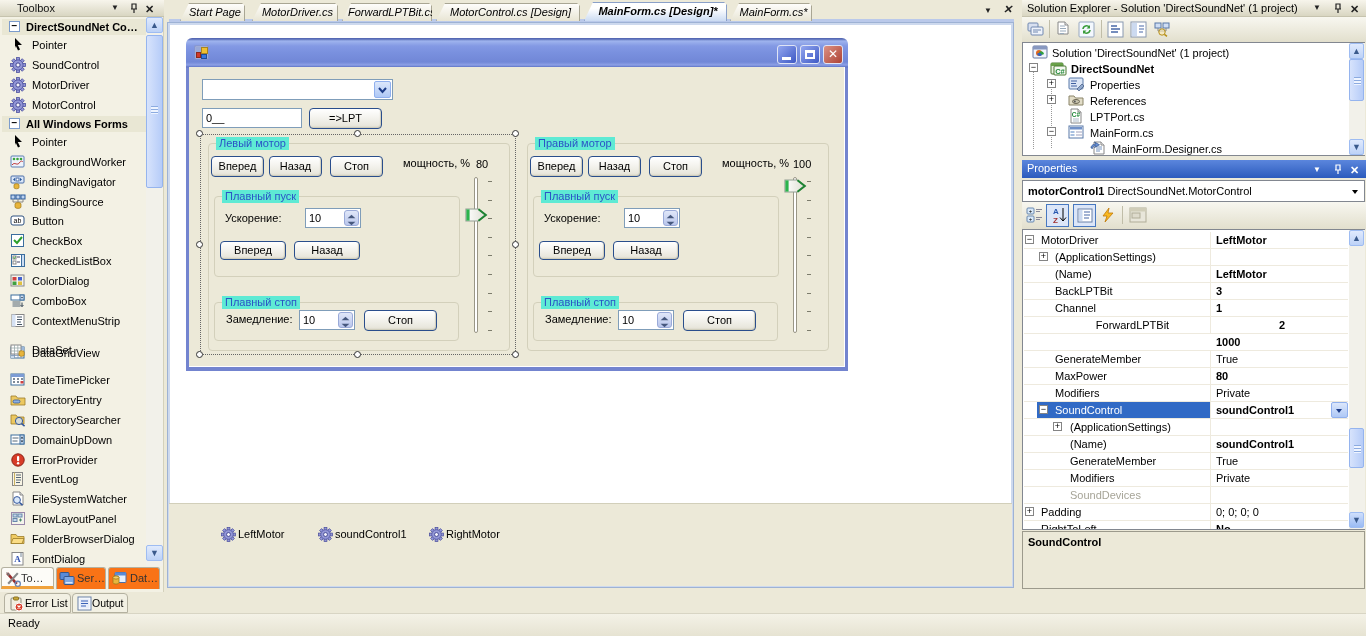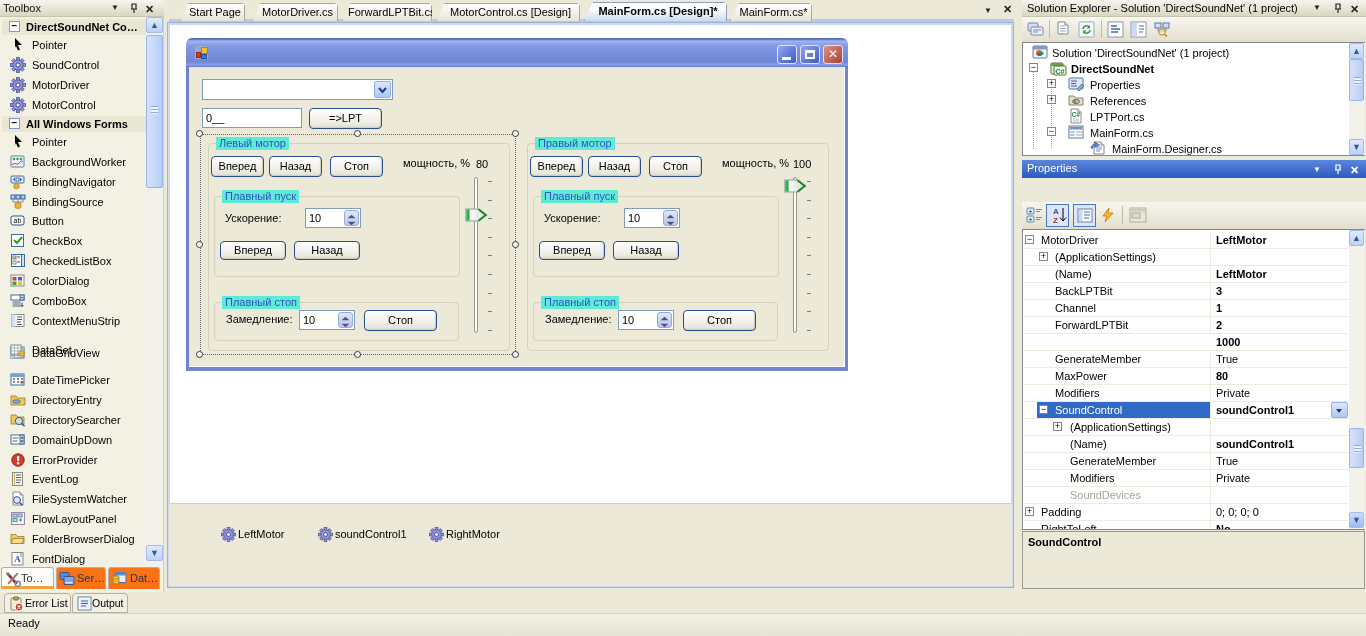--- a/index.html
+++ b/index.html
@@ -3,40 +3,40 @@
 <style>
 html,body{margin:0;padding:0;}
 body{width:1366px;height:636px;overflow:hidden;position:relative;background:#ece9d8;
   font-family:"Liberation Sans",sans-serif;font-size:11px;color:#000;}
 *{box-sizing:border-box;}
 .abs{position:absolute;}
 
 #tbx{left:0;top:0;width:164px;height:592px;background:#f3f1e4;border-right:1px solid #d4d1bc;}
 #tbx-clip{position:absolute;left:0;top:17px;width:164px;height:549px;overflow:hidden;}
 #tbx-title{left:0;top:0;width:164px;height:17px;background:linear-gradient(#f7f5ec,#d9d6c2);
-  border-bottom:1px solid #c6c3ae;line-height:16px;padding-left:3px;color:#111;}
+  border-bottom:1px solid #c6c3ae;line-height:16px;padding-left:17px;color:#111;}
 .tbx-head{left:2px;width:144px;height:16px;background:#e9e7d4;font-weight:bold;line-height:16px;padding-left:24px;}
 .tbx-item{left:2px;width:144px;height:20px;line-height:20px;padding-left:30px;white-space:nowrap;}
 .tbx-ico{position:absolute;left:8px;top:2px;width:16px;height:16px;}
 .minus-box{position:absolute;left:7px;top:2px;width:11px;height:11px;background:#fff;border:1px solid #7c9ccc;
   color:#000;font-size:10px;line-height:8px;text-align:center;}
 
 .sb{background:#f2f1ea;}
 .sb-btn{position:absolute;width:17px;height:16px;background:linear-gradient(#e0eafd,#bdd2f7);
   border:1px solid #9ebcf2;border-radius:2px;color:#3a5a8c;font-size:9px;text-align:center;line-height:15px;}
 .sb-thumb{position:absolute;width:17px;background:linear-gradient(90deg,#d7e3fc,#b6ccf8);border:1px solid #95b4ee;border-radius:2px;}
 .grip{position:absolute;left:4px;width:7px;height:8px;
  background:repeating-linear-gradient(180deg,#8cabe0 0 1px,#eef4ff 1px 2px,#eef4ff 2px 3px);}
 
 .btab{position:absolute;height:22px;border:1px solid #b4b1a0;border-bottom:none;border-radius:3px 3px 0 0;
   background:#f97316;line-height:20px;color:#333;}
 
 #docwin{left:167px;top:22px;width:847px;height:566px;background:#fff;
  border:1px solid #9eb2d4;box-shadow:inset 0 0 0 2px #cdd9ee;}
-#tabs{left:167px;top:0;width:847px;height:34px;}
+#tabs{left:167px;top:0;width:847px;height:34px;font-style:italic;}
 .dtab{position:absolute;top:3px;height:18px;background:linear-gradient(#fefdfb,#e8e5d4);
  border:1px solid #a9a694;border-bottom:none;line-height:17px;text-align:center;
  clip-path:polygon(9px 0,calc(100% - 3px) 0,100% 3px,100% 100%,0 100%);padding-left:5px;}
 .dtab>span{display:block;}
 .dtab.act{background:linear-gradient(#ffffff 30%,#cbdbf2);font-weight:bold;top:2px;height:19px;border-color:#8aa0c8;}
 
 #tray{left:169px;top:503px;width:843px;height:83px;background:#ece9d8;border-top:1px solid #d2cfba;}
 
 #form{left:186px;top:38px;width:662px;height:333px;border-radius:6px 6px 0 0;
  background:linear-gradient(#5669b4 0,#5669b4 1px,#9fb4ee 3px,#8399e4 8px,#7a91df 14px,#7187d7 24px,#8da0e6 27px,#5e73c6 29px,#7384cf 30px,#7384cf 100%);}
@@ -653,20 +653,23 @@
   <div class="sb-btn" style="left:327px;top:139px;width:15px;">▼</div>
 </div>
 <div class="abs" id="pr">
   <div class="abs" id="pr-title">Properties
     <span style="position:absolute;left:291px;top:1px;font-size:8px;color:#fff;">▼</span>
     <svg style="position:absolute;left:311px;top:4px;" width="10" height="11" viewBox="0 0 10 11">
         <path d="M3 1h4v5h-4z M2 6h6 M5 6v4" stroke="#fff" fill="none" stroke-width="1.2"></path>
       </svg>
     <span style="position:absolute;left:328px;top:2px;font-size:11px;color:#fff;font-weight:bold;">✕</span>
   </div>
+  <div class="abs" id="pr-combo"><b>motorControl1</b>&nbsp;DirectSoundNet.MotorControl
+    <span class="arr" style="border-top:4px solid #000;right:6px;top:9px;"></span>
+  </div>
   <div class="abs" id="pr-bar">
     <svg style="position:absolute;left:4px;top:5px;" width="18" height="17" viewBox="0 0 18 17">
         <rect x="1" y="1" width="7" height="6" rx="1" fill="#d8e8f8" stroke="#6888b0"></rect>
         <text x="4.5" y="6.3" font-size="6" text-anchor="middle">+</text>
         <rect x="1" y="9" width="7" height="6" rx="1" fill="#d8e8f8" stroke="#6888b0"></rect>
         <text x="4.5" y="14.3" font-size="6" text-anchor="middle">+</text>
         <path d="M10 2.5h6M10 4.5h4M10 10.5h6M10 12.5h4" stroke="#889" fill="none"></path>
       </svg>
     <div style="position:absolute;left:24px;top:2px;width:23px;height:23px;border:1px solid #4878c0;background:#dce6f8;"></div>
     <svg style="position:absolute;left:27px;top:4px;" width="19" height="19" viewBox="0 0 19 19">
@@ -706,21 +709,21 @@
         <div class="pval" style="font-weight:bold;">LeftMotor</div>
       </div>
       <div class="prow" style="top:53px;">
         <div class="pname" style="padding-left:31px;">BackLPTBit</div>
         <div class="pval" style="font-weight:bold;">3</div>
       </div>
       <div class="prow" style="top:70px;">
         <div class="pname" style="padding-left:31px;">Channel</div>
         <div class="pval" style="font-weight:bold;">1</div>
       </div>
-      <div class="prow" style="top:87px;">
+      <div class="prow" style="top:87px;text-align:center;">
         <div class="pname" style="padding-left:31px;">ForwardLPTBit</div>
         <div class="pval" style="font-weight:bold;">2</div>
       </div>
       <div class="prow" style="top:104px;">
         <div class="pname" style="padding-left:31px;margin-top:46px;">Frequency</div>
         <div class="pval" style="font-weight:bold;">1000</div>
       </div>
       <div class="prow" style="top:121px;">
         <div class="pname" style="padding-left:31px;">GenerateMember</div>
         <div class="pval" style="">True</div>

